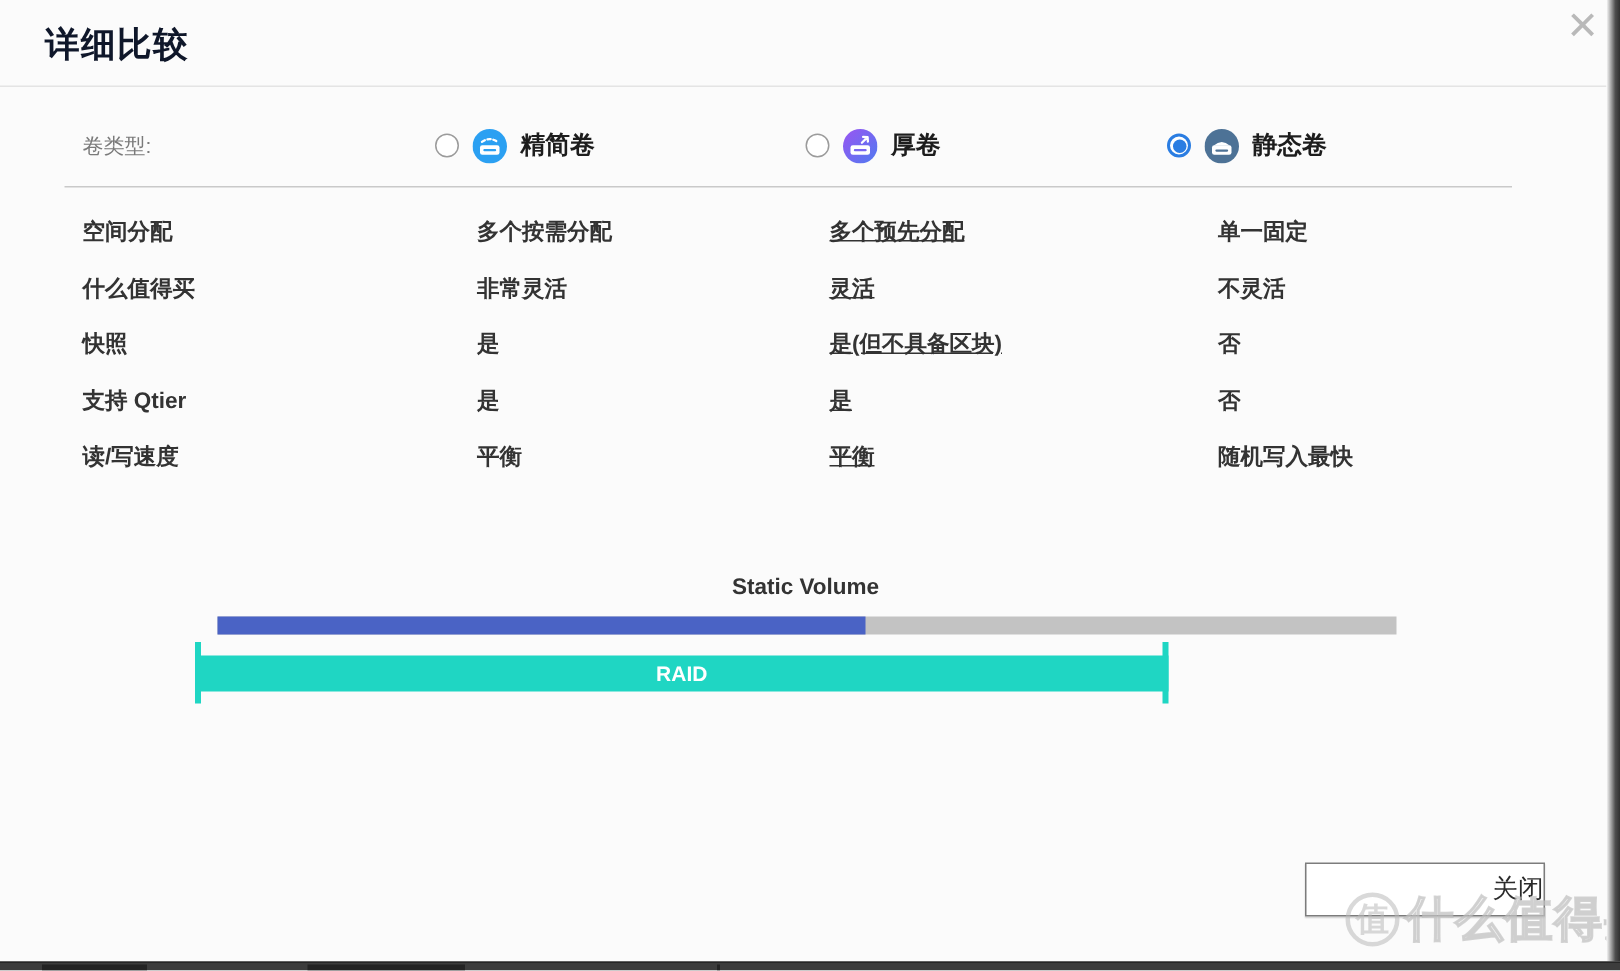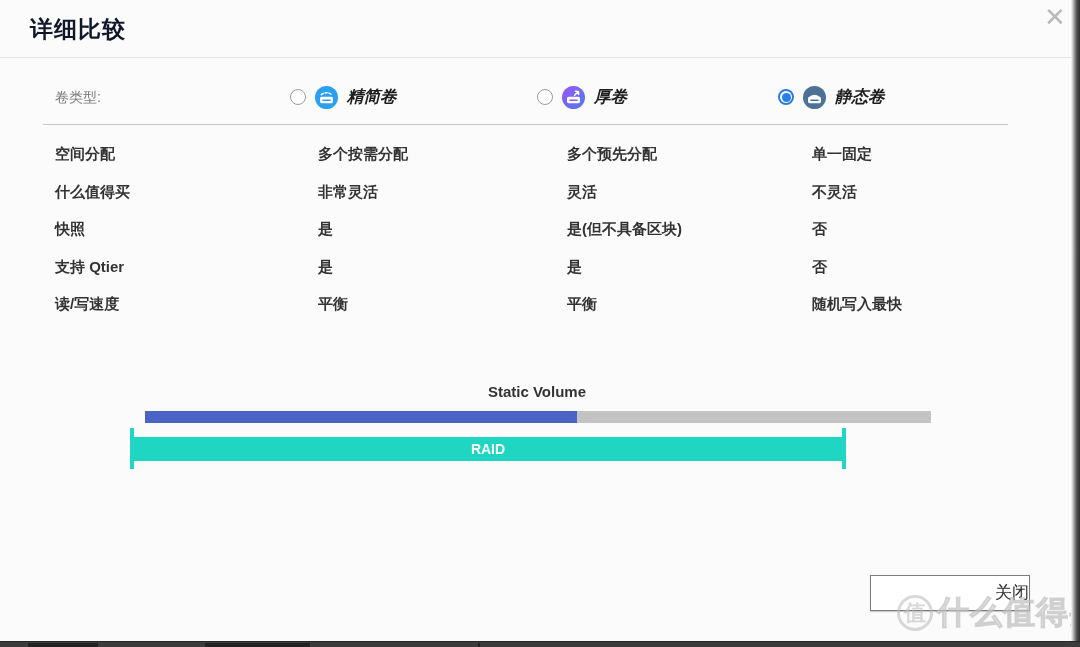--- a/index.html
+++ b/index.html
@@ -10,44 +10,44 @@
   }
   .dialog { position:absolute; inset:0; background:#fbfbfb; }
 
   
   .dlg-title { position:absolute; left:30px; top:14px; font-size:23px; font-weight:700; color:#0f172a; letter-spacing:1px; }
   .dlg-close { position:absolute; left:1038px; top:0px; width:34px; height:34px; font-size:26px; line-height:34px; text-align:center; color:#b9b9b9; cursor:pointer; font-weight:400; }
   .divider-top { position:absolute; left:0; right:9px; top:57px; height:1px; background:#e4e4e4; }
 
   
   .vt-label { position:absolute; left:55px; top:89px; font-size:14px; color:#7a7a7a; }
-  .option { position:absolute; top:83px; height:28px; display:flex; align-items:center; gap:9px; cursor:pointer;font-style:italic; }
+  .option { position:absolute; top:83px; height:28px; display:flex; align-items:center; gap:9px; cursor:pointer; }
   .opt-1 { left:290px; } .opt-2 { left:537px; } .opt-3 { left:778px; }
   .radio { width:16px; height:16px; border-radius:50%; border:1.5px solid #9b9b9b; background:#fff; display:flex; align-items:center; justify-content:center; flex:0 0 auto; }
   .radio.selected { border:2px solid #2a7de2; }
   .radio .dot { width:9px; height:9px; border-radius:50%; background:#2a7de2; display:none; }
   .radio.selected .dot { display:block; }
   .opt-icon { width:23px; height:23px; flex:0 0 auto; }
   .opt-label { font-size:16.5px; font-weight:700; color:#1d1d1d; }
   .divider-header { position:absolute; left:43px; width:965px; top:124px; height:1px; background:#c9c9c9; }
 
   
   .table { position:absolute; left:0; top:136px; width:1004px; }
   .trow { position:relative; height:37.5px; display:flex; align-items:center; }
   .tcell { font-size:15px; font-weight:700; color:#333; position:absolute; white-space:nowrap; }
-  .c0 { left:55px; } .c1 { left:318px; } .c2 { left:567px; } .c3 { left:812px; }
+  .c0 { left:55px; } .c1 { left:318px; } .c2 { left:553px;text-decoration:underline; } .c3 { left:812px; }
 
   
   .desc { position:absolute; left:40px; top:330px; width:1000px; font-size:14.5px; color:#3878ae; }
 
   
   .diag-label { position:absolute; left:130px; top:383px; width:814px; text-align:center; font-size:15px; font-weight:600; color:#333; }
   .vol-bar { position:absolute; left:145px; top:411px; width:786px; height:12px; background:#c3c3c3; }
   .vol-fill { height:100%; background:#4a63c5; width:55%; }
-  .raid-wrap { position:absolute; left:130px; top:428px; width:716px; height:41px; }
+  .raid-wrap { position:absolute; left:130px; top:428px; width:649px; height:41px; }
   .raid-cap { position:absolute; top:0; bottom:0; width:4px; background:#1fd6c3; }
   .raid-cap.left { left:0; } .raid-cap.right { right:0; }
   .raid-bar { position:absolute; left:0; right:0; top:9px; height:24px; background:#1fd6c3; text-align:center; }
   .raid-bar span { font-size:14px; font-weight:700; color:#fff; line-height:24px; }
 
   
   .close-btn { position:absolute; left:870px; top:575px; width:160px; height:36px; background:#fff; border:1px solid #7c7c7c; box-shadow:0 1px 1px rgba(0,0,0,0.18); font-size:17px; color:#2b2b2b; text-align:right; line-height:34px; cursor:pointer; font-family:inherit; }
 
   .watermark { position:absolute; left:897px; top:591px; display:flex; align-items:center; gap:4px; color:rgba(185,185,185,0.55); pointer-events:none; }
   .wm-badge { width:36px; height:36px; border:3px solid rgba(185,185,185,0.55); border-radius:50%; font-size:22px; font-weight:700; display:flex; align-items:center; justify-content:center; }

